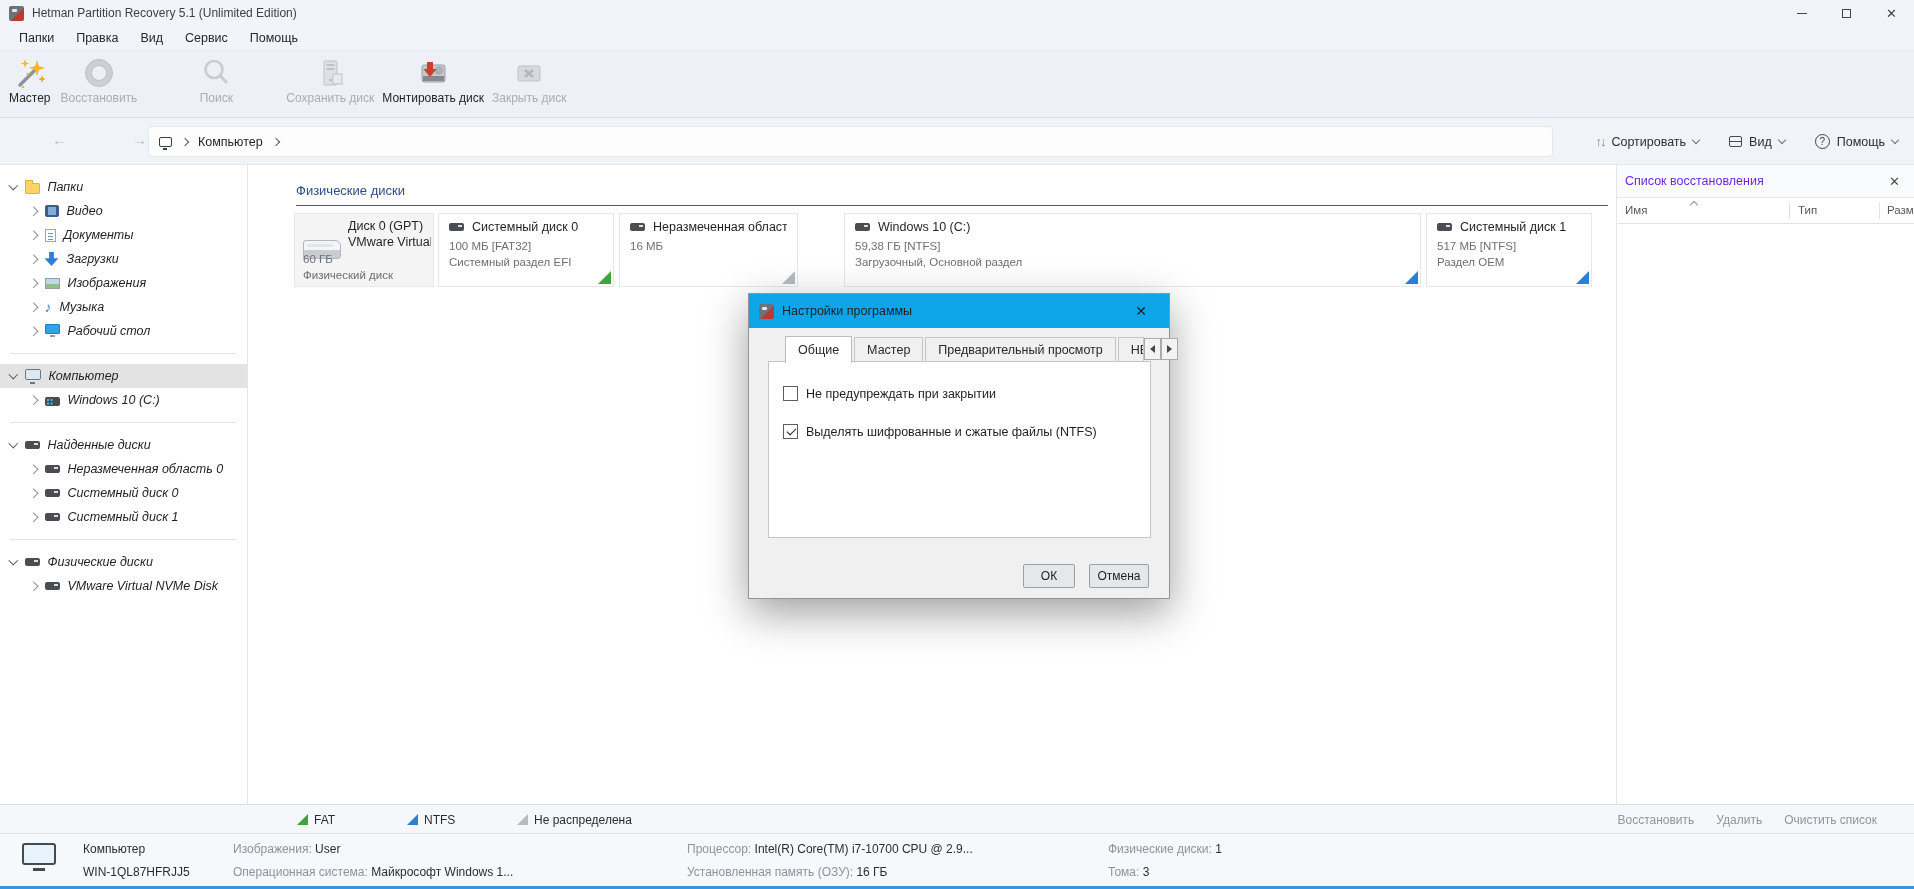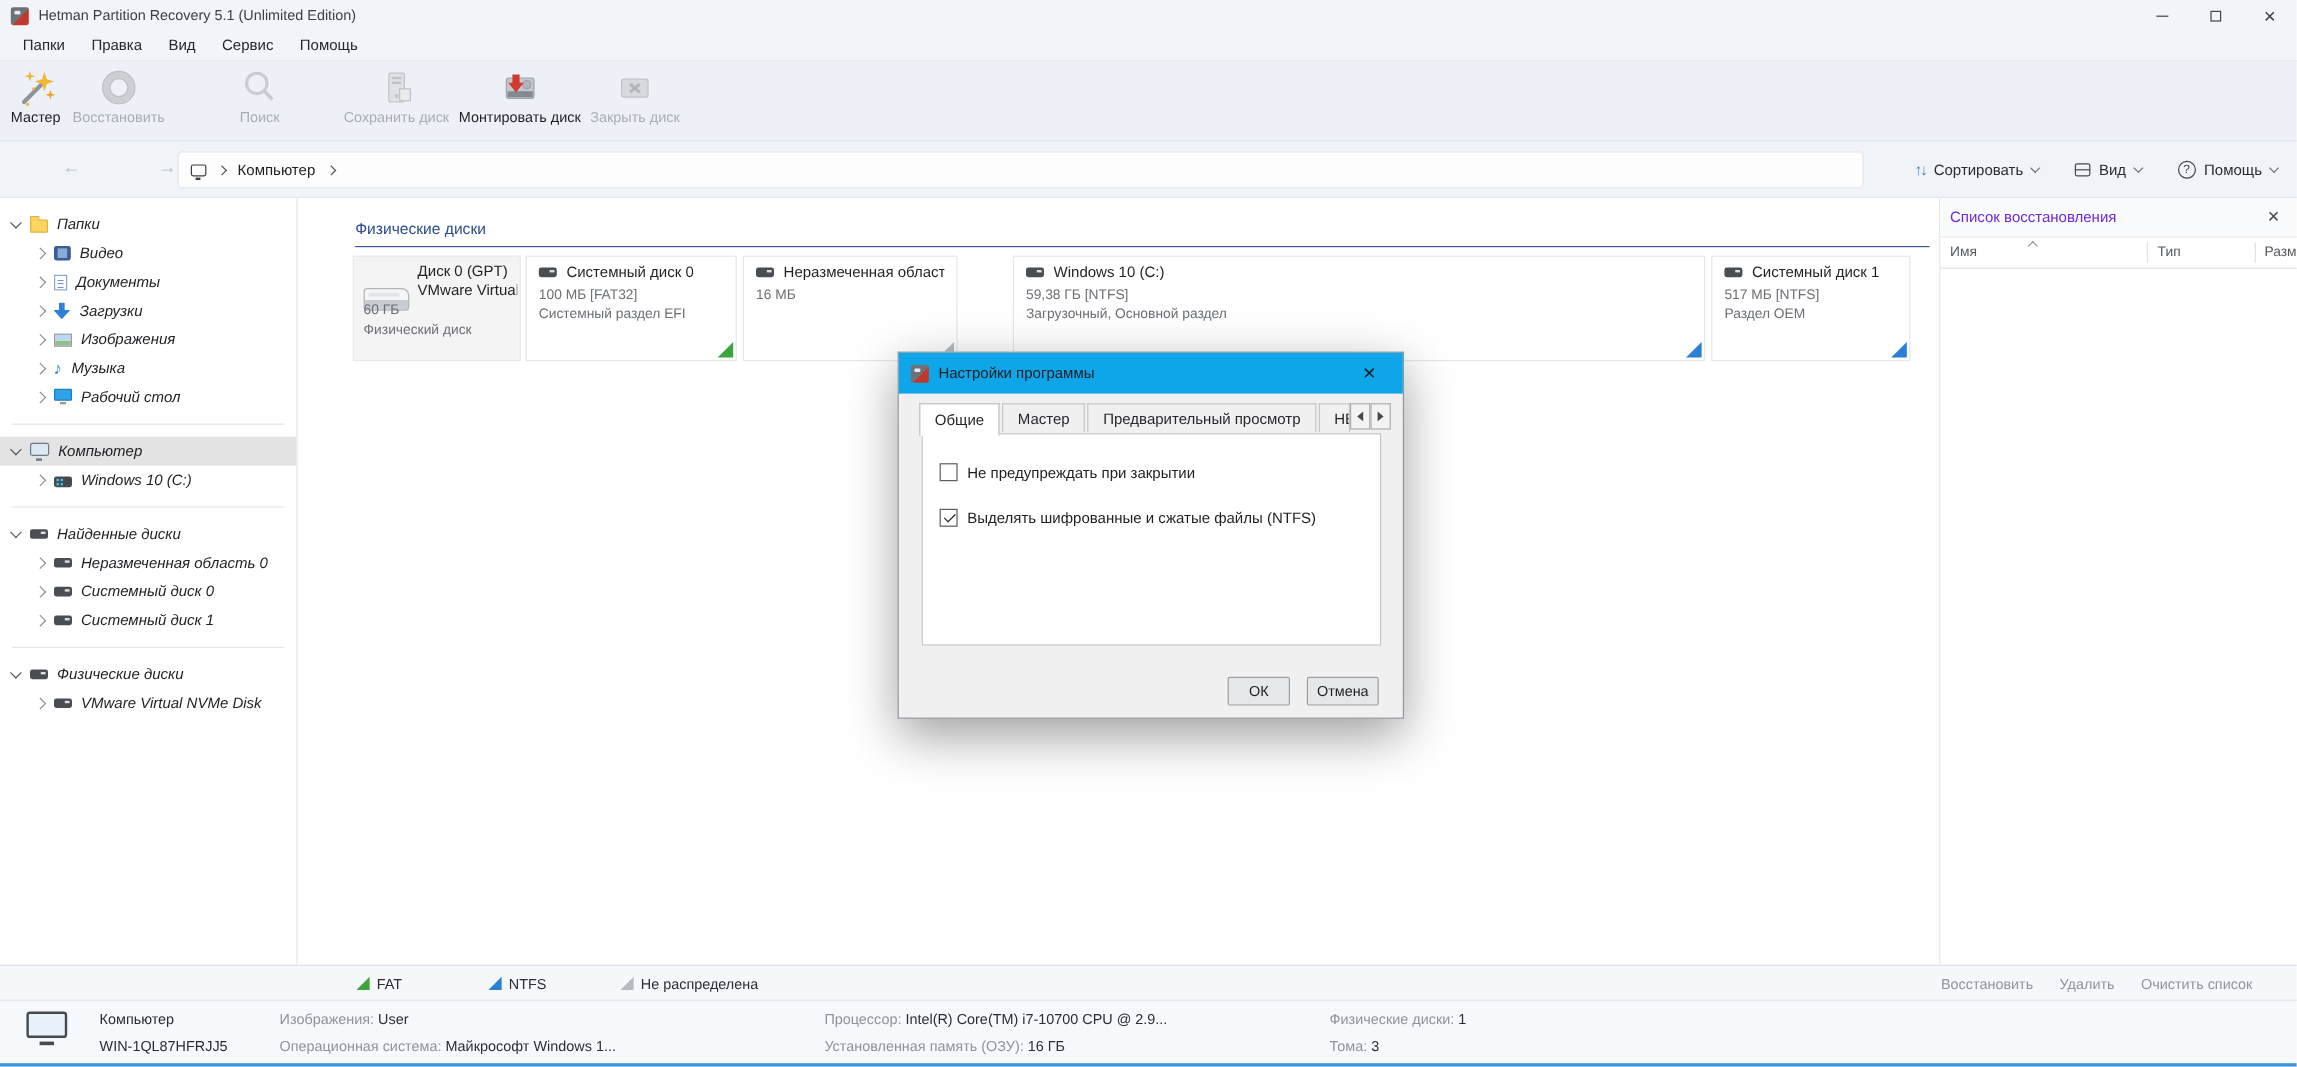--- a/index.html
+++ b/index.html
@@ -74,21 +74,21 @@
   .i-windrive { width:15px; height:9px; background:#474a4f; border-radius:2px; position:relative; margin-top:3px; }
   .i-windrive::before { content:""; position:absolute; left:2px; top:1.5px; width:2.5px; height:2.5px; background:#35c1f1;
     box-shadow:3.5px 0 #35c1f1,0 3.5px #35c1f1,3.5px 3.5px #35c1f1; }
   .i-hdd { width:15px; height:8px; background:#4a4d52; border-radius:2px; position:relative; }
   .i-hdd::after { content:""; position:absolute; right:2px; top:2px; width:4px; height:1.5px; background:#dcdee0; }
 
   
   #mainpanel { position:absolute; left:284px; right:298px; top:0; bottom:0; }
   #main-header { position:absolute; left:12px; top:18px; font-size:13px; color:#2b4d8c; }
   #main-underline { position:absolute; left:12px; right:8px; top:40px; height:1px; background:#3d5d96; }
-  .tile { position:absolute; top:48px; height:88px; background:#fff; border:1px solid #e7e7e7; padding:6px 10px; }
+  .tile { position:absolute; top:48px; height:74px; background:#fff; border:1px solid #e7e7e7; padding:6px 10px; }
   .tile .thead { display:flex; align-items:center; gap:8px; margin-bottom:4px; }
   .tile .ttitle { font-size:12.5px; color:#1f2124; white-space:nowrap; overflow:hidden; }
   .tile .tmeta { font-size:11.5px; color:#6c6f74; line-height:16px; white-space:nowrap; overflow:hidden; }
   #tile-0 { left:10px; width:140px; background:#f4f4f4; border-color:#e9e9e9; }
   #tile-1 { left:154px; width:176px; }
   #tile-2 { left:335px; width:179px; }
   #tile-3 { left:560px; width:577px; }
   #tile-4 { left:1142px; width:166px; }
   .i-hdd3d { position:absolute; left:8px; top:26px; width:38px; height:19px; border-radius:3px 6px 3px 3px;
     background:linear-gradient(180deg,#f4f5f6 0 55%,#c9ccd1 55%); border:1px solid #b2b5ba; }
@@ -130,21 +130,21 @@
   #st-col1 { left:83px; } #st-col2 { left:233px; } #st-col3 { left:687px; } #st-col4 { left:1108px; }
   .l1 { top:8px; } .l2 { top:31px; }
   #bottomedge { position:absolute; left:0; right:0; bottom:0; height:3px; background:#3f95d8; }
 
   
   #dialog { position:absolute; left:748px; top:293px; width:422px; height:306px; background:#f0f0f0;
     border:1px solid #90959b; box-shadow:0 14px 40px rgba(0,0,0,.38); z-index:50; }
   #dlg-titlebar { height:34px; background:#0ea5e9; display:flex; align-items:center; padding:0 10px; }
   #dlg-title { margin-left:8px; font-size:12.5px; color:#1d1f22; }
   #dlg-close { margin-left:auto; width:36px; text-align:center; font-size:14px; color:#1d1f22; }
-  #dlg-tabs { position:absolute; left:17px; right:18px; top:42px; height:26px; display:flex; align-items:flex-start; z-index:3; }
+  #dlg-tabs { position:absolute; left:36px; right:18px; top:42px; height:26px; display:flex; align-items:center; z-index:3; }
   .tab { height:24px; padding:0 12px; display:flex; align-items:center; font-size:12.5px; color:#26282c;
     background:#f0f0f0; border:1px solid #c6c6c6; border-bottom:none; margin-right:2px; white-space:nowrap; }
   .tab.active { background:#fff; height:27px; border-color:#bcbcbc; }
   .tab.clip { flex:1; min-width:0; overflow:hidden; margin-right:0; }
   .spin { width:17px; height:22px; border:1px solid #ababab; background:#f3f3f3; display:flex; align-items:center; justify-content:center; flex:none; }
   .tri-l { width:0; height:0; border-top:4px solid transparent; border-bottom:4px solid transparent; border-right:5px solid #44474c; }
   .tri-r { width:0; height:0; border-top:4px solid transparent; border-bottom:4px solid transparent; border-left:5px solid #44474c; }
   #dlg-page { position:absolute; left:19px; right:18px; top:67px; height:177px; background:#fff; border:1px solid #c6c6c6; z-index:2; }
   .cbrow { position:absolute; left:14px; display:flex; align-items:center; gap:8px; font-size:12.5px; color:#1d1f22; }
   #cbrow-0 { top:24px; } #cbrow-1 { top:62px; }

